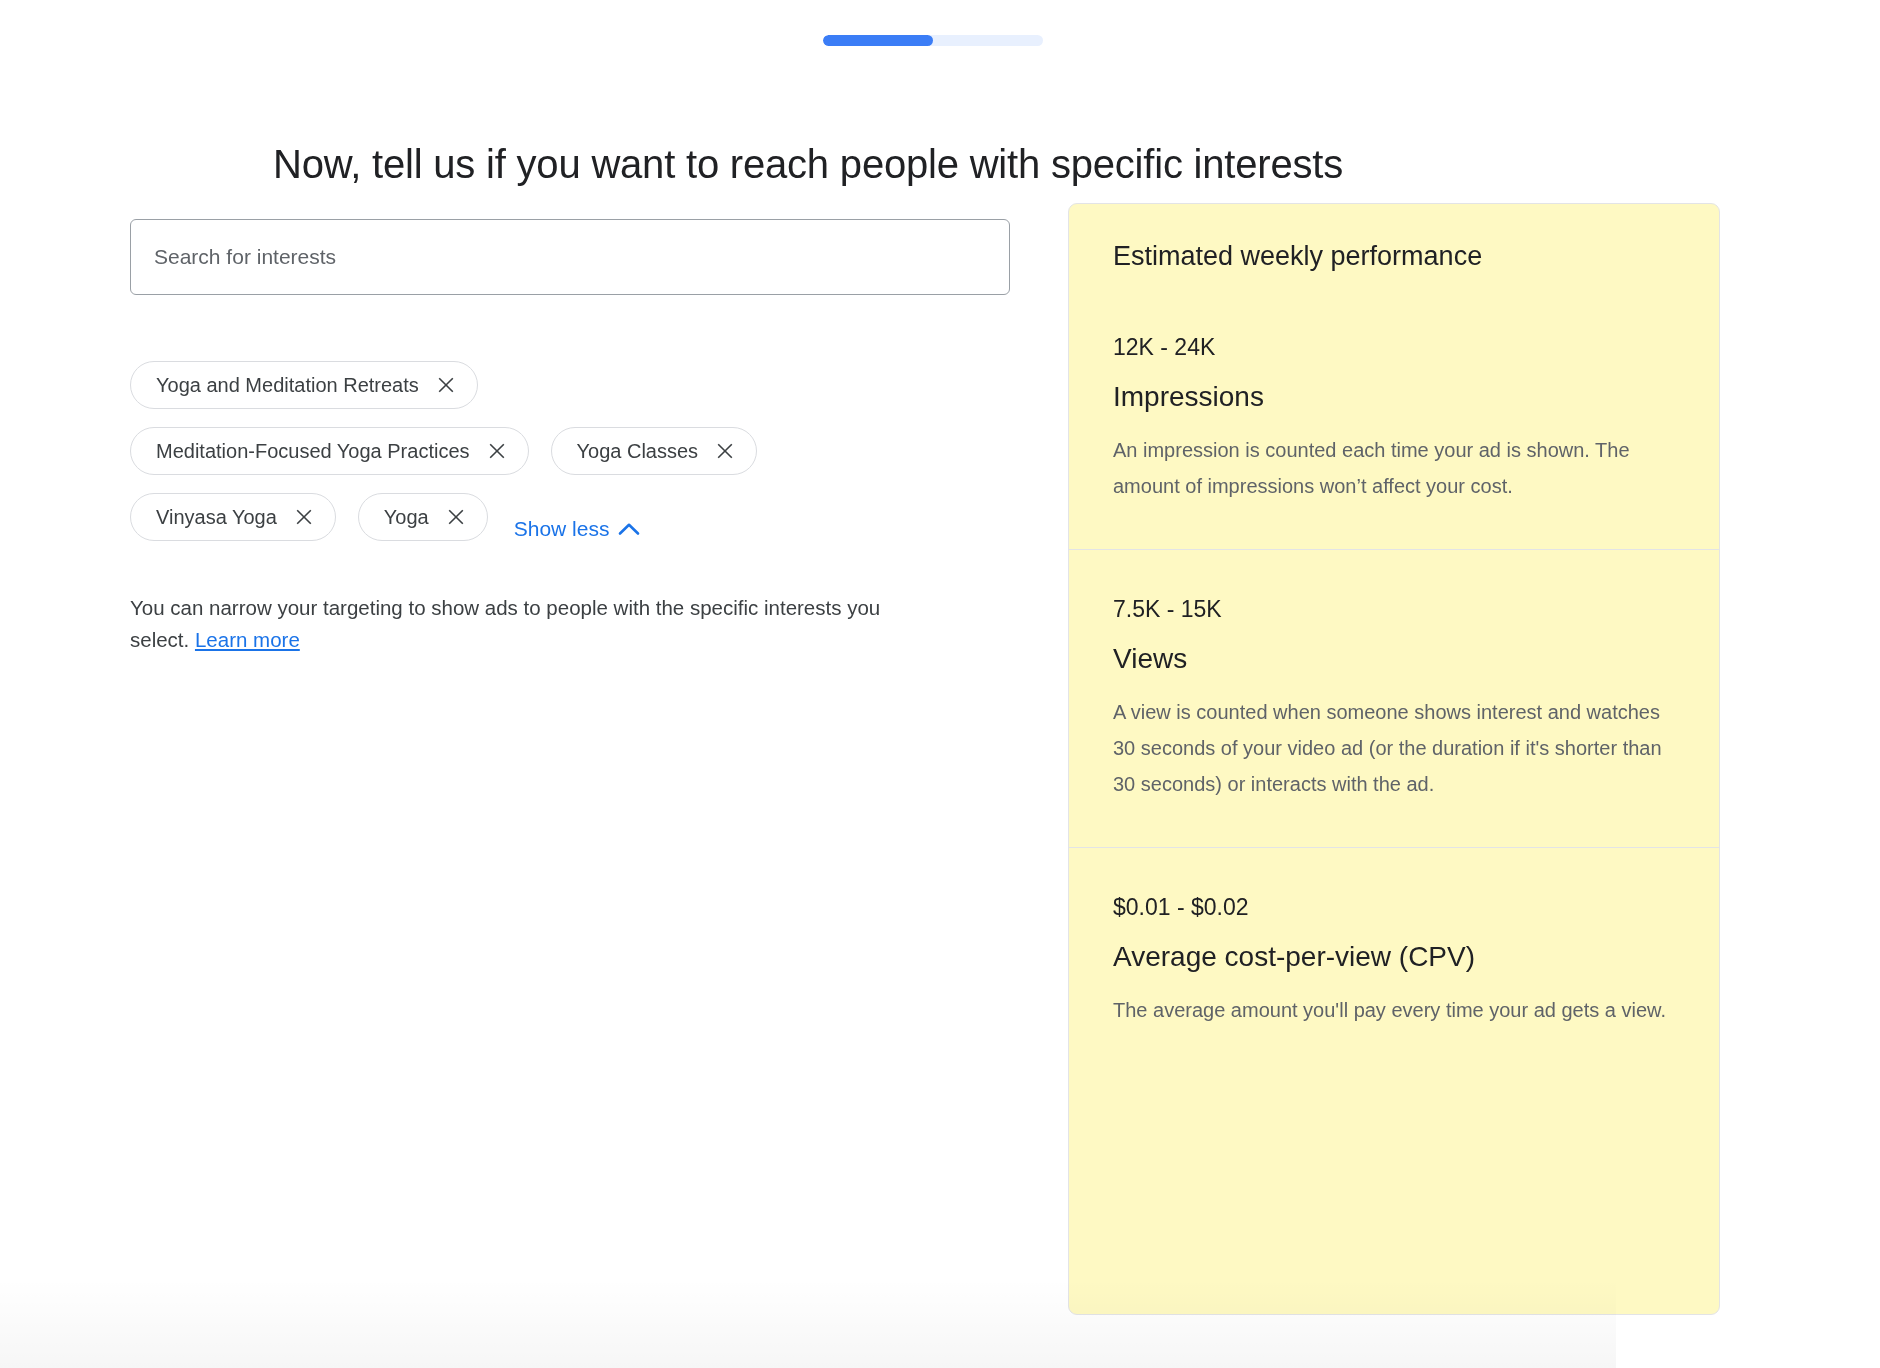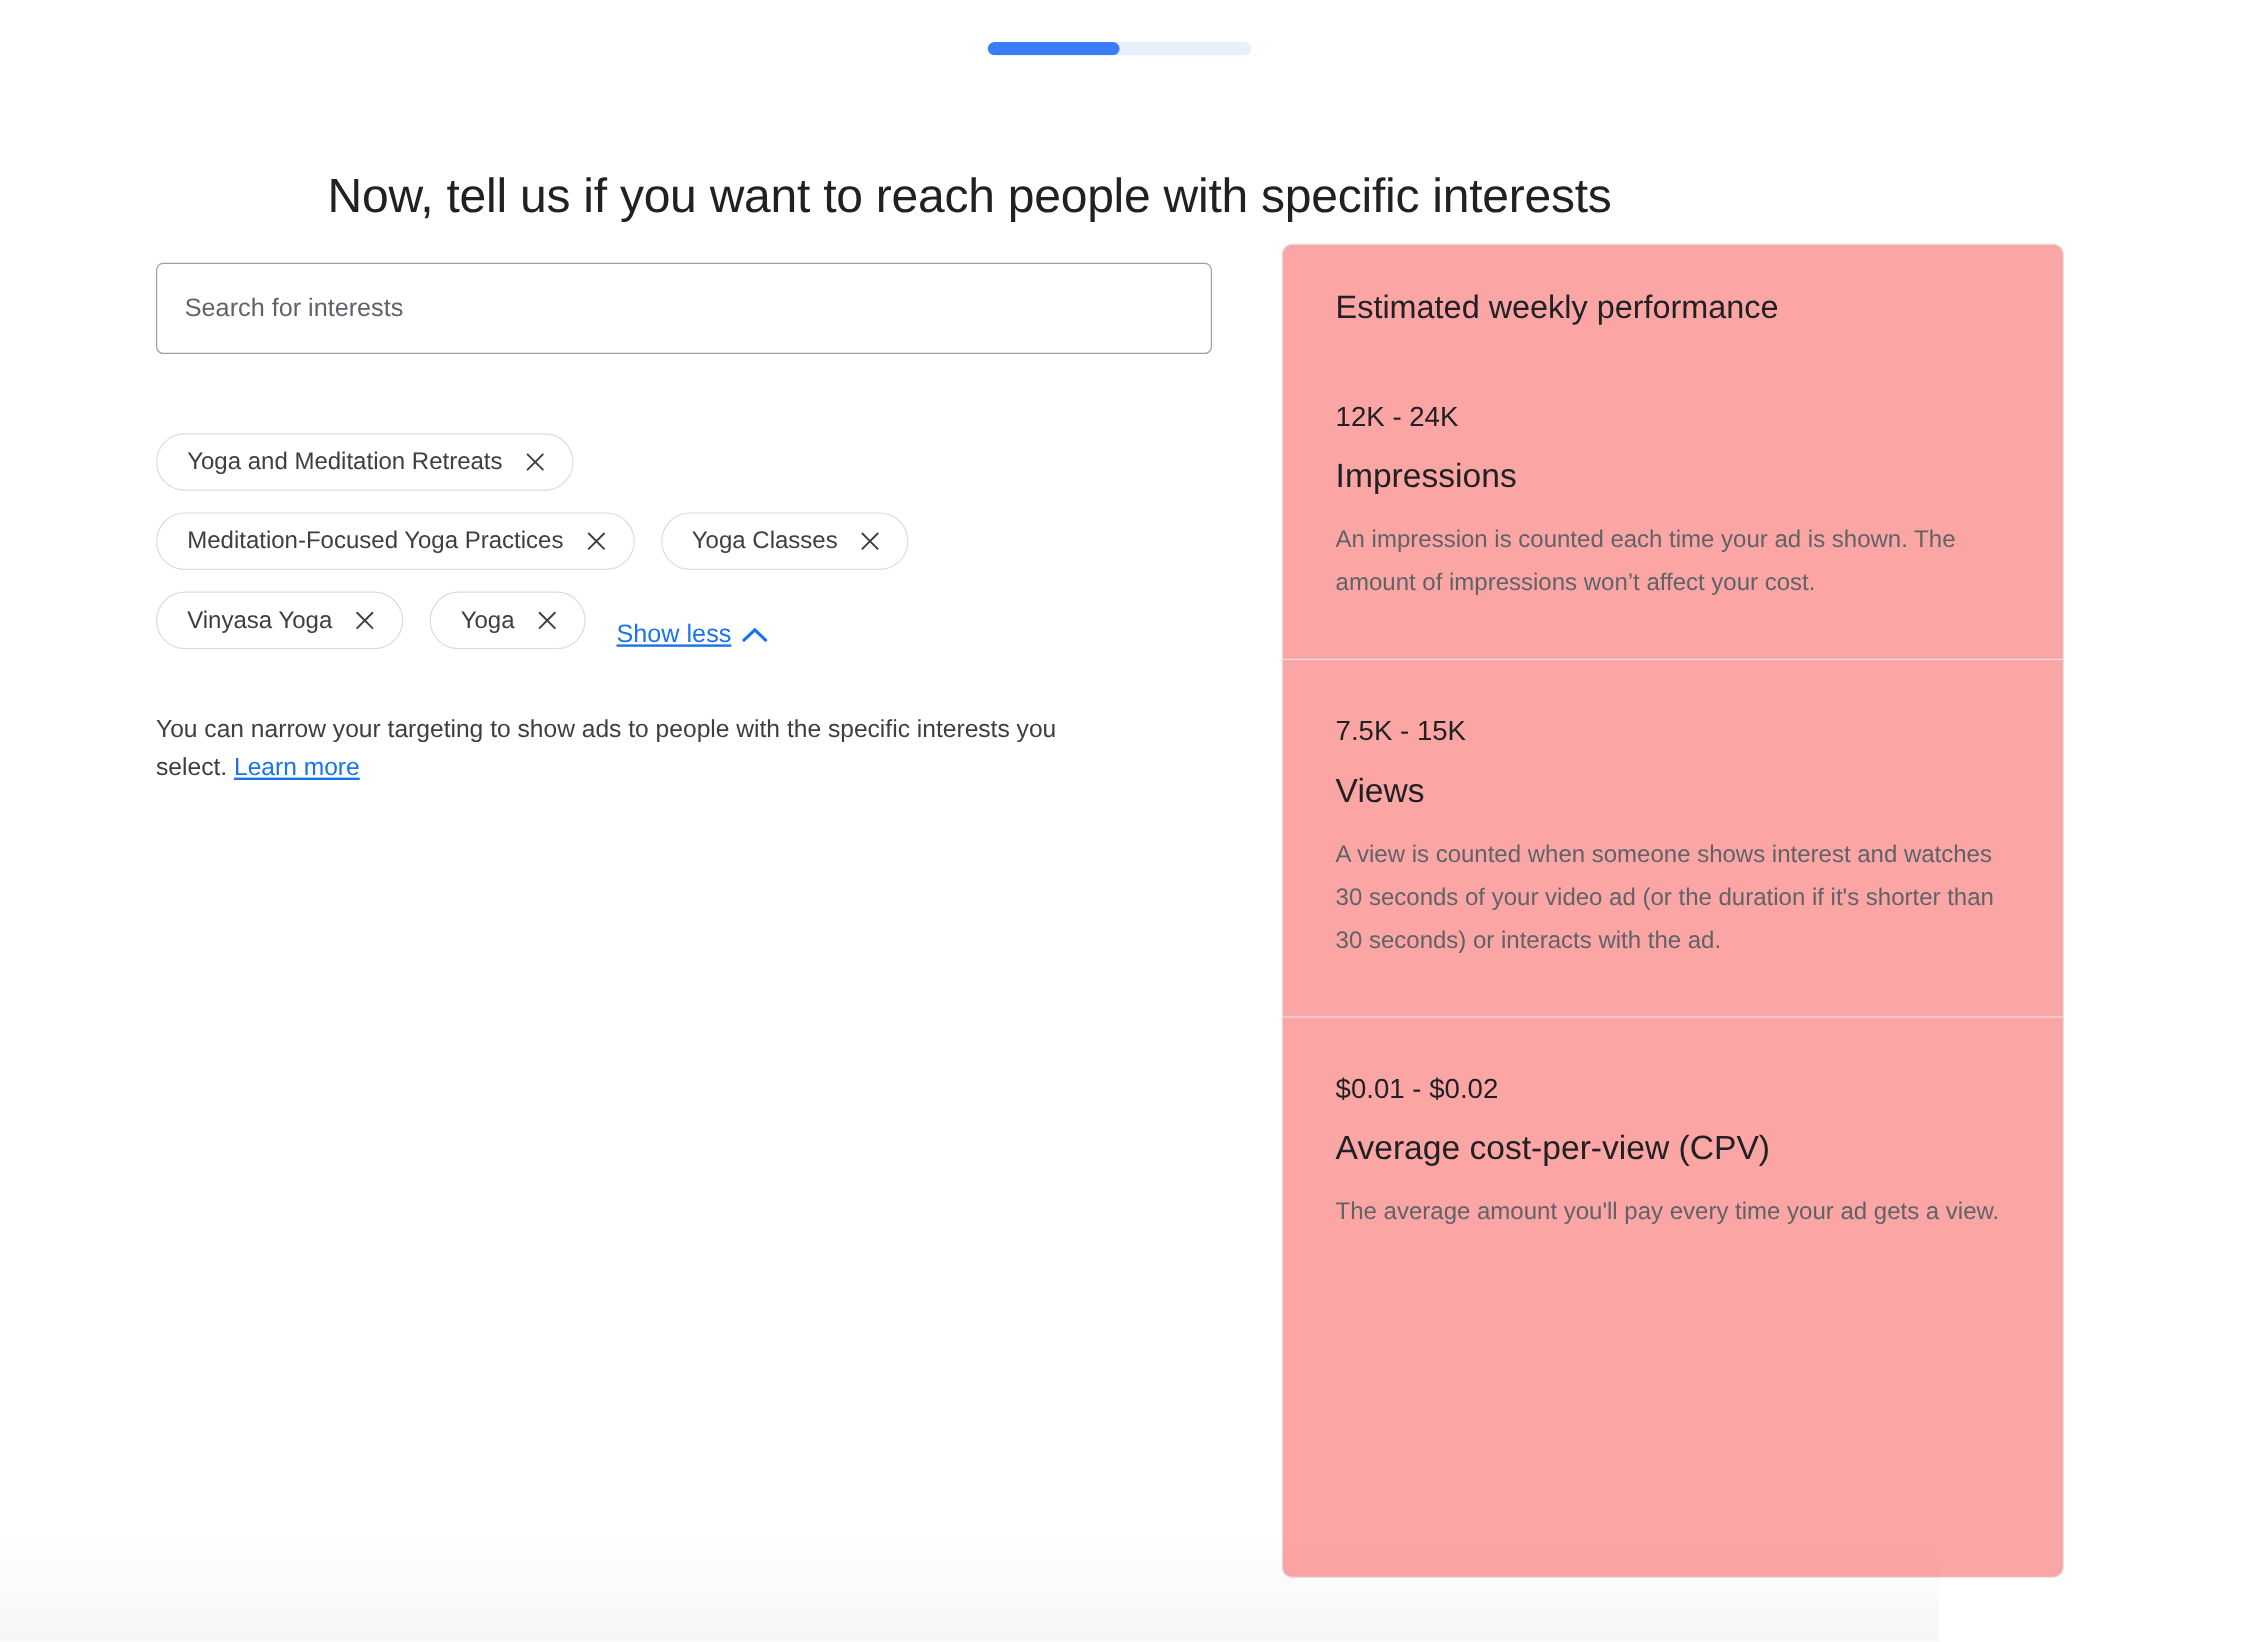--- a/index.html
+++ b/index.html
@@ -134,21 +134,20 @@
     gap: 9px;
     color: #1a73e8;
     font-size: 21px;
     font-weight: 500;
     cursor: pointer;
     margin-left: 4px;
     background: none;
     border: 0;
     font-family: inherit;
     padding: 0;
-    text-decoration: underline;
   }
   .show-less svg { display: block; }
 
   .helper {
     margin-top: 51px;
     width: 815px;
     font-size: 20.5px;
     line-height: 32px;
     color: #3c4043;
   }
@@ -158,21 +157,21 @@
 
   
   .perf-card {
     position: absolute;
     left: 1068px;
     top: 203px;
     width: 652px;
     height: 1112px;
     border: 1px solid #e3e4e6;
     border-radius: 9px;
-    background: #fca5a5;
+    background: #fef9c3;
     overflow: hidden;
   }
   .perf-card-title {
     padding: 35px 44px 0 44px;
     font-size: 27px;
     line-height: 34px;
     color: #202124;
     font-weight: 400;
   }
   .metric {

